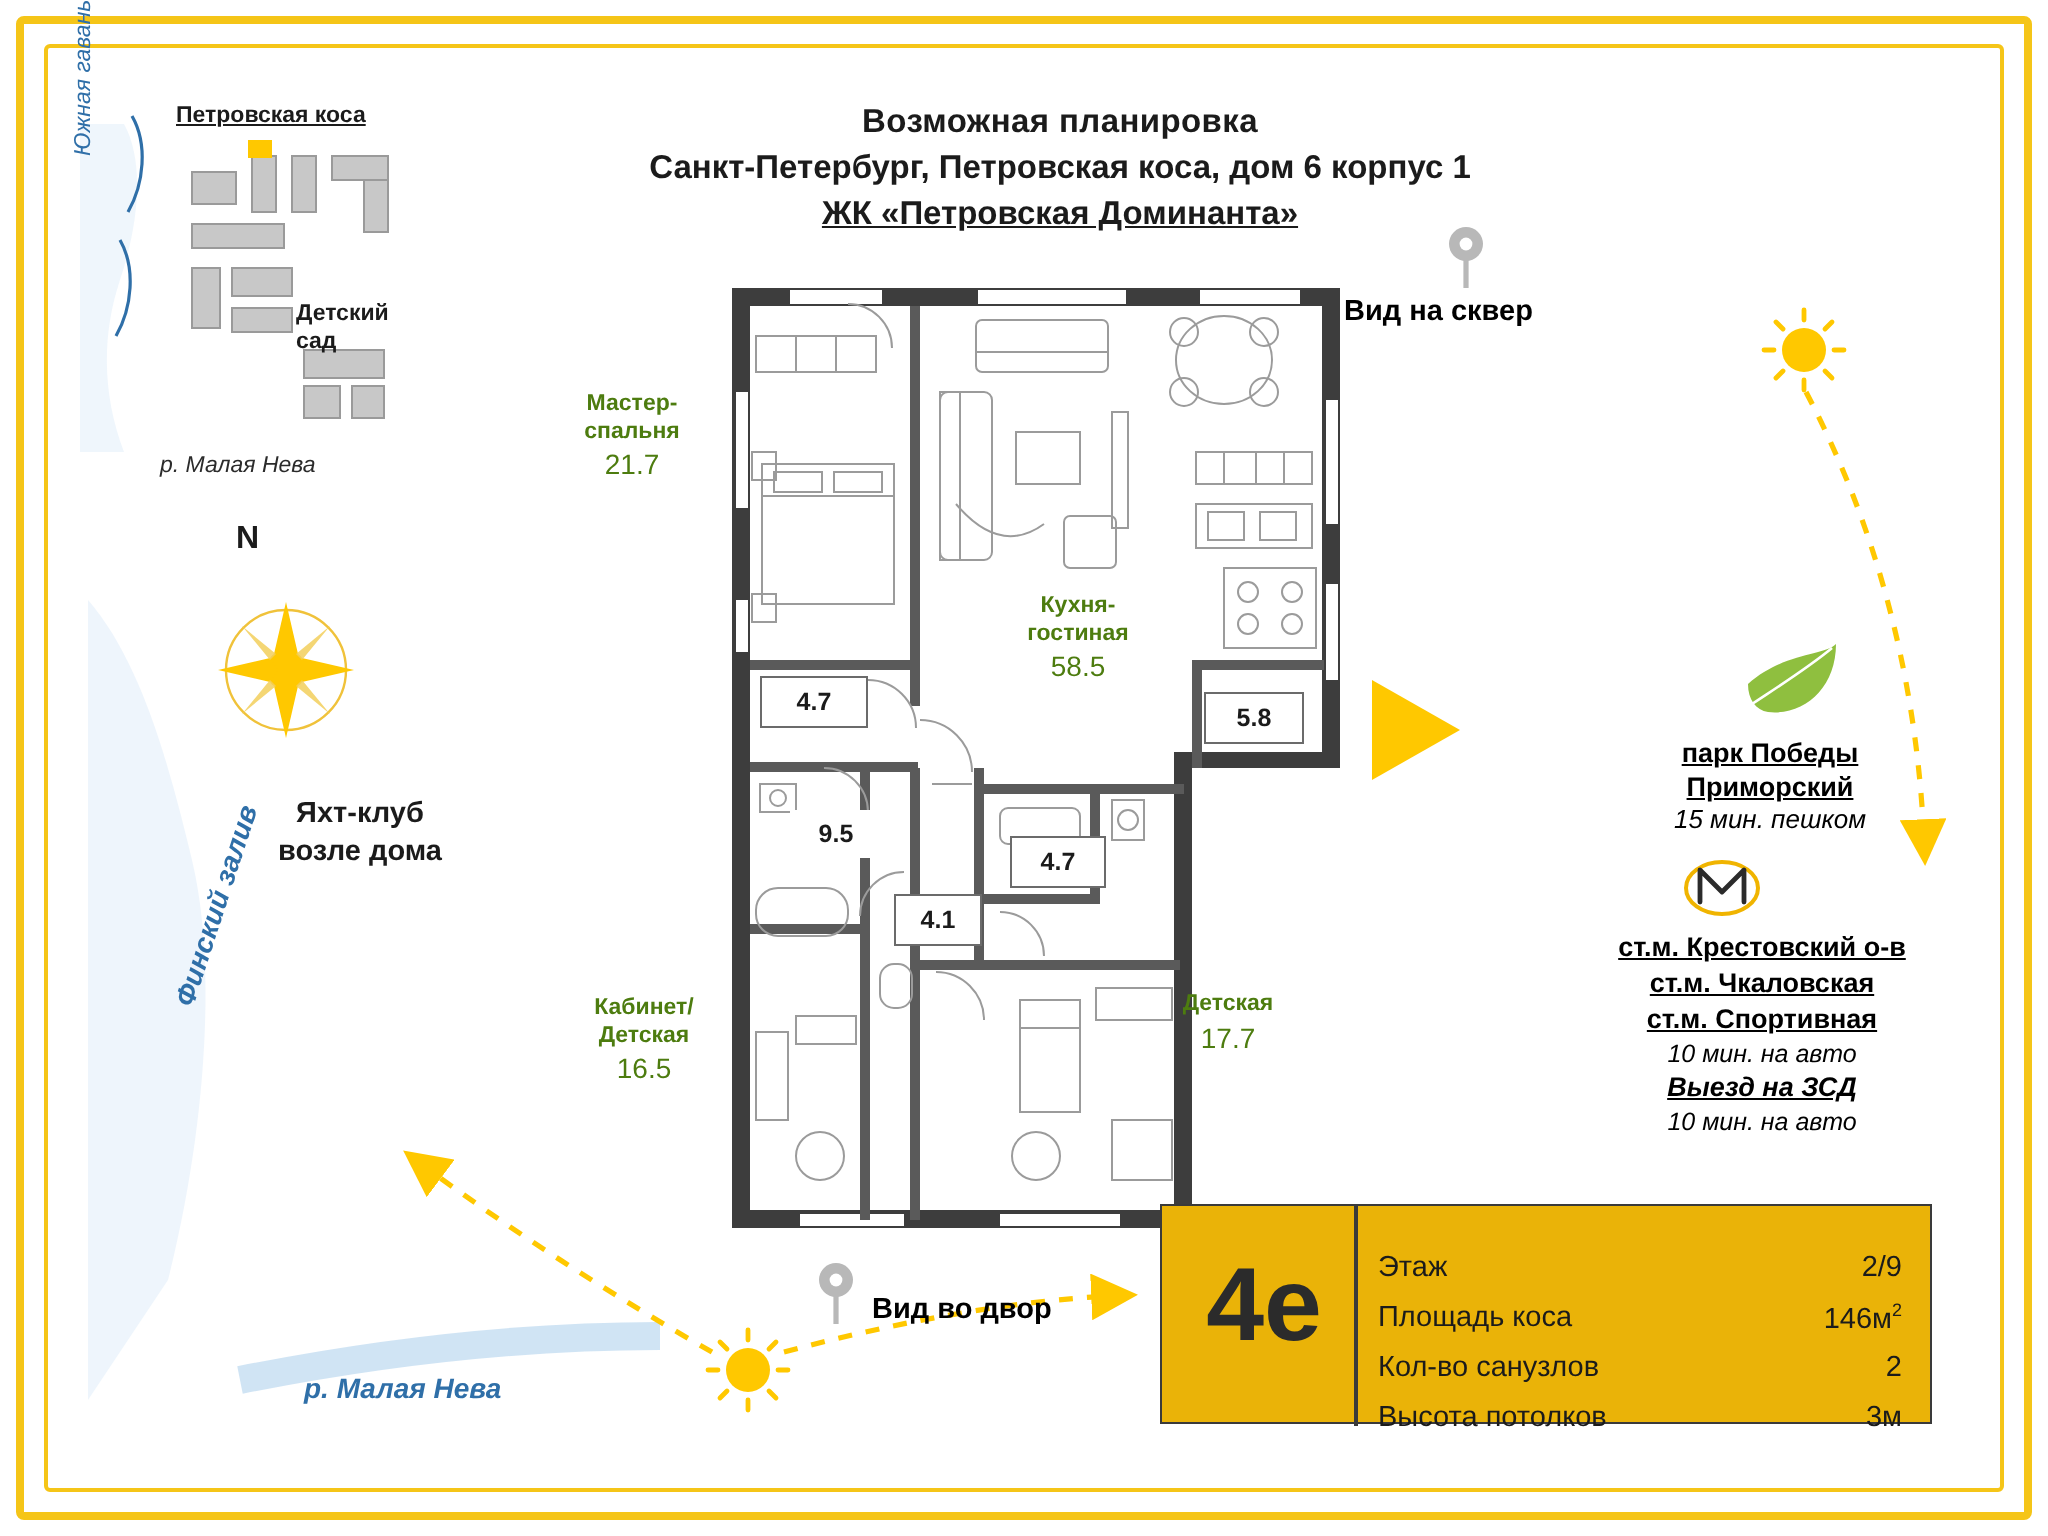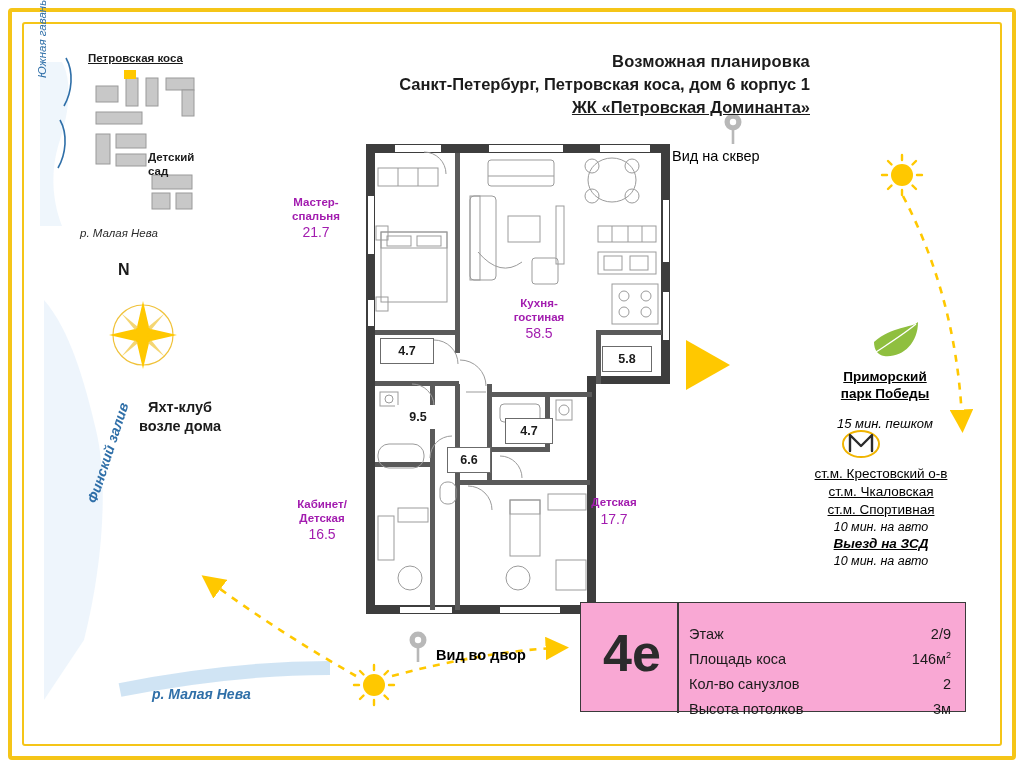--- a/index.html
+++ b/index.html
@@ -14,61 +14,61 @@
   }
   .inner-frame{
     position:absolute;left:22px;top:22px;width:980px;height:724px;
     border:2px solid #f5c518;border-radius:3px;box-sizing:border-box;
     background:#fff;
   }
   .canvas{position:absolute;left:0;top:0;width:1024px;height:768px;}
   svg.layer{position:absolute;left:0;top:0;width:1024px;height:768px;pointer-events:none;}
 
   
-  .title-block{position:absolute;left:250px;top:52px;width:560px;text-align:right;}
+  .title-block{position:absolute;left:250px;top:52px;width:560px;text-align:center;}
   .title-line1{font-size:16.5px;font-weight:bold;color:#1b1b1b;letter-spacing:.2px;}
   .title-line2{font-size:16.5px;font-weight:bold;color:#1b1b1b;margin-top:4px;}
   .title-line3{font-size:16.5px;font-weight:bold;color:#1b1b1b;margin-top:4px;text-decoration:underline;}
 
   
   .lbl{position:absolute;color:#1b1b1b;}
   .map-title{left:88px;top:52px;font-size:11.5px;font-weight:bold;text-decoration:underline;}
   .map-kinder{left:148px;top:150px;font-size:11.5px;font-weight:bold;line-height:14px;}
   .map-neva{left:80px;top:227px;font-size:11.5px;font-style:italic;color:#2b2b2b;}
   .map-n{left:118px;top:261px;font-size:16px;font-weight:bold;}
   .yacht{left:120px;top:398px;font-size:14.5px;font-weight:bold;line-height:19px;text-align:center;width:120px;}
   .riv-gavan{position:absolute;left:36px;top:78px;font-size:11.5px;font-style:italic;color:#2f6fa8;
     transform:rotate(-90deg);transform-origin:left top;white-space:nowrap;}
   .riv-finskiy{position:absolute;left:84px;top:500px;font-size:14px;font-style:italic;color:#2f6fa8;
     transform:rotate(-72deg);transform-origin:left top;white-space:nowrap;font-weight:bold;}
   .riv-malaya{left:152px;top:686px;font-size:14px;font-style:italic;color:#2f6fa8;font-weight:bold;}
 
   
-  .room{position:absolute;text-align:center;color:#a21caf;}
+  .room{position:absolute;text-align:center;color:#4d7c0f;}
   .room .nm{font-size:11.5px;font-weight:bold;line-height:13.5px;}
   .room .ar{font-size:14px;font-weight:normal;margin-top:1px;}
   .box-area{position:absolute;border:1px solid #6b6b6b;background:#fff;
     font-size:12.5px;font-weight:bold;color:#1b1b1b;display:flex;align-items:center;justify-content:center;}
 
   
   .r-park{position:absolute;left:790px;top:368px;width:190px;text-align:center;}
   .r-park .t1{font-size:13.5px;font-weight:bold;text-decoration:underline;line-height:17px;}
-  .r-park .t2{font-size:13px;font-style:italic;margin-top:14px;}
+  .r-park .t2{font-size:13px;font-style:italic;margin-top:0;}
   .metro{position:absolute;left:776px;top:465px;width:210px;text-align:center;}
-  .metro div{font-size:13.5px;font-weight:normal;text-decoration:underline;line-height:18px;}
+  .metro div{font-size:13.5px;font-weight:bold;text-decoration:underline;line-height:18px;}
   .metro div.it{font-style:italic;font-weight:normal;text-decoration:none;font-size:12.5px;line-height:16px;}
   .metro div.u-it{font-style:italic;font-weight:bold;text-decoration:underline;font-size:13.5px;}
 
   
-  .view-skver{position:absolute;left:672px;top:148px;font-size:14.5px;font-weight:normal;}
+  .view-skver{position:absolute;left:672px;top:148px;font-size:14.5px;font-weight:bold;}
   .view-dvor{position:absolute;left:436px;top:647px;font-size:14.5px;font-weight:bold;}
 
   
   .spec{position:absolute;left:580px;top:602px;width:386px;height:110px;
-    border:1.5px solid #3a3a3a;box-sizing:border-box;background:#f9a8d4;}
+    border:1.5px solid #3a3a3a;box-sizing:border-box;background:#eab308;}
   .spec .big{position:absolute;left:8px;top:24px;width:86px;text-align:center;
     font-size:52px;font-weight:bold;color:#2b2b2b;line-height:52px;}
   .spec .vline{position:absolute;left:96px;top:0;width:1.5px;height:110px;background:#3a3a3a;}
   .spec table{position:absolute;left:108px;top:18px;width:262px;border-collapse:collapse;}
   .spec td{font-size:14.5px;color:#1b1b1b;padding:2px 0;height:21px;}
   .spec td.v{text-align:right;}
   .sup{font-size:9px;vertical-align:super;}
 </style>
 </head>
 <body>
@@ -350,28 +350,28 @@
 
   <div class="room" style="left:566px;top:496px;width:96px;">
     <div class="nm">Детская</div>
     <div class="ar">17.7</div>
   </div>
 
   <div class="box-area" style="left:380px;top:338px;width:52px;height:24px;">4.7</div>
   <div class="box-area" style="left:602px;top:346px;width:48px;height:24px;text-align:right;">5.8</div>
   <div class="box-area" style="left:395px;top:405px;width:46px;height:24px;border:none;">9.5</div>
   <div class="box-area" style="left:505px;top:418px;width:46px;height:24px;">4.7</div>
-  <div class="box-area" style="left:447px;top:447px;width:42px;height:24px;">6.6</div>
+  <div class="box-area" style="left:447px;top:447px;width:42px;height:24px;">4.1</div>
 
   <div class="view-skver">Вид на сквер</div>
   <div class="view-dvor">Вид во двор</div>
 
   <div class="r-park">
+    <div class="t1">парк Победы</div>
     <div class="t1">Приморский</div>
-    <div class="t1">парк Победы</div>
     <div class="t2">15 мин. пешком</div>
   </div>
 
   <div class="metro">
     <div>ст.м. Крестовский о-в</div>
     <div>ст.м. Чкаловская</div>
     <div>ст.м. Спортивная</div>
     <div class="it">10 мин. на авто</div>
     <div class="u-it">Выезд на ЗСД</div>
     <div class="it">10 мин. на авто</div>

